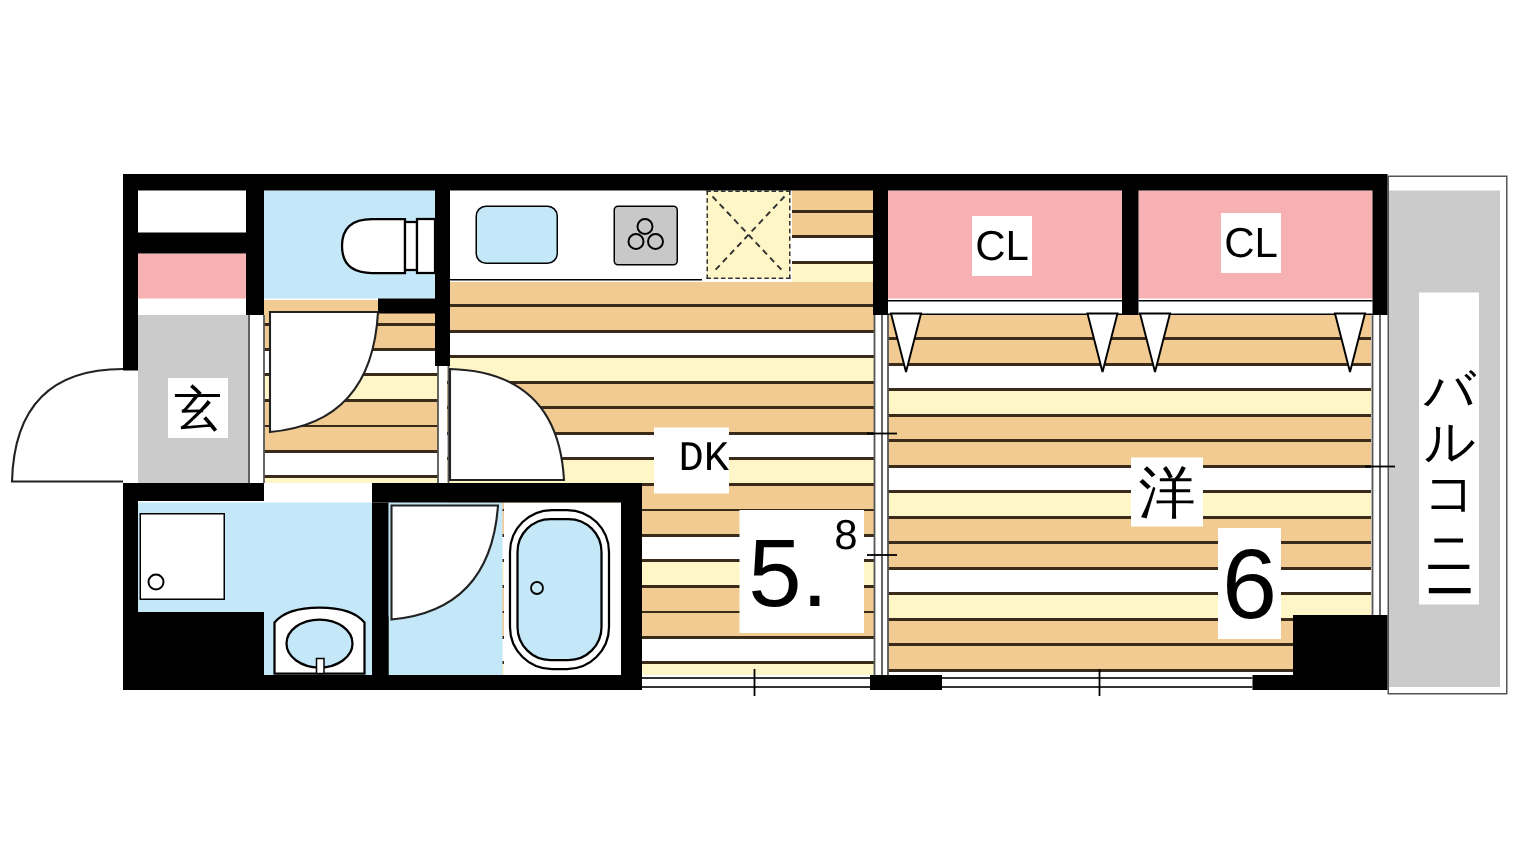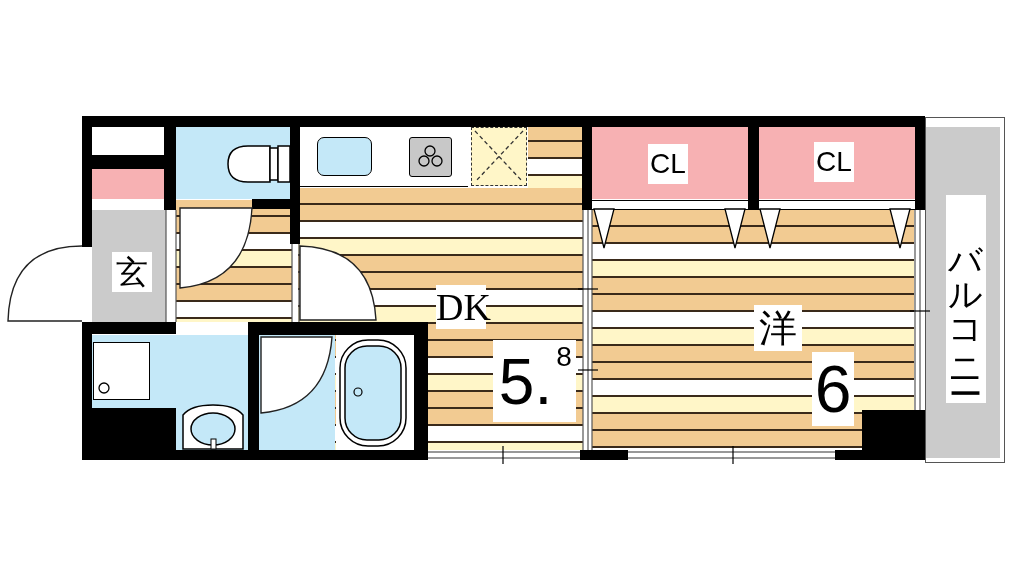--- a/index.html
+++ b/index.html
@@ -150,20 +150,20 @@
   <svg style="left:178px;top:208px;" width="80" height="82">
     <path d="M2,0 L74,0 Q70,74 2,80 Z" fill="#fff" stroke="#222" stroke-width="1.4"></path>
   </svg>
   <svg style="left:300px;top:244px;" width="80" height="78">
     <path d="M0,2 Q72,4 76,76 L0,76 Z" fill="#fff" stroke="#222" stroke-width="1.4"></path>
   </svg>
   <svg style="left:259px;top:337px;" width="78" height="80">
     <path d="M2,0 L73,0 Q68,70 2,76 Z" fill="#fff" stroke="#222" stroke-width="1.4"></path>
   </svg>
 
-  <div class="label" style="left:436px;top:285px;width:50px;height:44px;font-size:38px;line-height:44px;font-family:Liberation Serif, serif;">DK</div>
+  <div class="label" style="left:436px;top:285px;width:50px;height:44px;font-size:28px;line-height:44px;font-family:Liberation Mono, monospace;text-align:right;">DK</div>
   <div class="label" style="left:493px;top:340px;width:83px;height:82px;"></div>
   <div class="label" style="left:493px;top:344px;width:65px;height:76px;font-size:64px;line-height:76px;background:transparent;font-family:'Liberation Sans', sans-serif;">5.</div>
   <div class="label" style="left:553px;top:340px;width:22px;height:34px;font-size:28px;line-height:34px;background:transparent;font-family:'Liberation Sans', sans-serif;">8</div>
   <div class="label" style="left:754px;top:305px;width:48px;height:46px;font-size:38px;line-height:46px;">洋</div>
   <div class="label" style="left:812px;top:352px;width:42px;height:74px;font-size:66px;line-height:74px;font-family:'Liberation Sans', sans-serif;">6</div>
 
 </div>
 
 </body></html>

